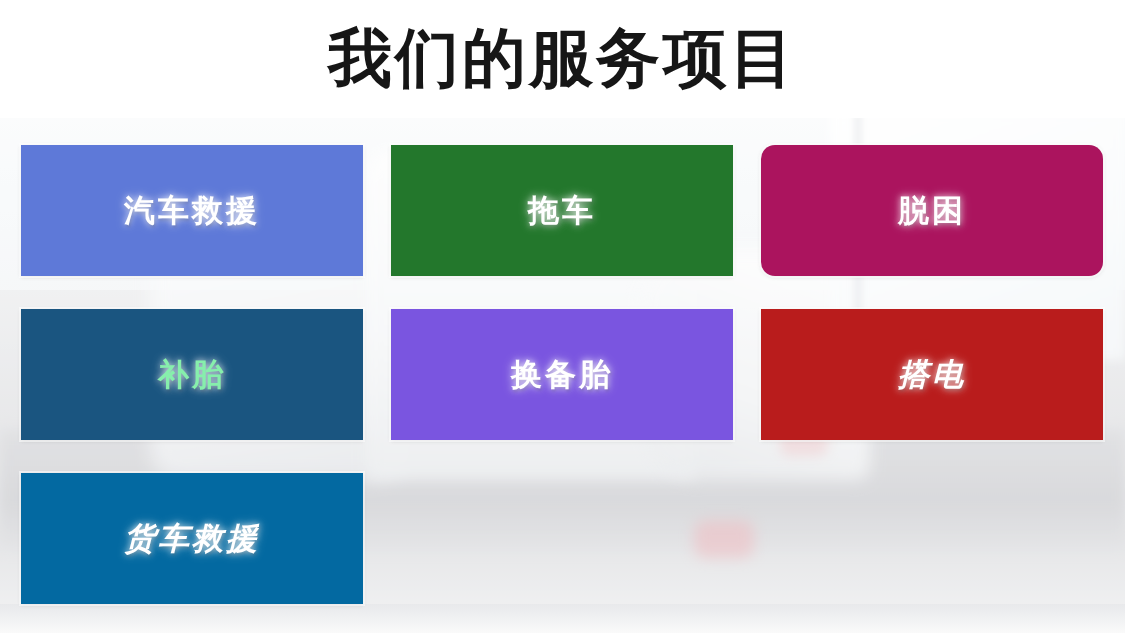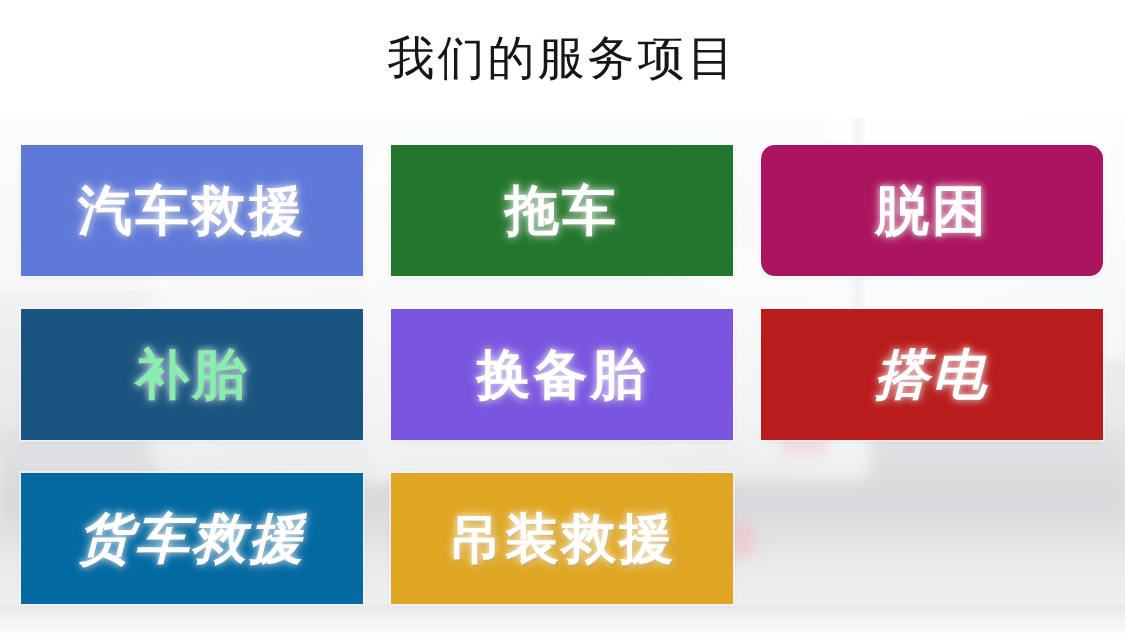--- a/index.html
+++ b/index.html
@@ -119,23 +119,23 @@
     left: 0; top: 0;
     width: 1125px; height: 118px;
     background: #ffffff;
     z-index: 2;
   }
   .page-title {
     position: absolute;
     left: 0; top: 18px;
     width: 1125px;
     text-align: center;
-    font-size: 47px;
+    font-size: 64px;
     line-height: 80px;
-    font-weight: 400;
+    font-weight: 700;
     color: #161616;
     letter-spacing: 3px;
     z-index: 3;
     white-space: nowrap;
   }
 
   
   .tile-grid {
     position: absolute;
     left: 21px;
@@ -149,21 +149,21 @@
     row-gap: 33px;
     z-index: 4;
   }
   .tile {
     display: flex;
     align-items: center;
     justify-content: center;
     box-shadow: 0 0 0 2px rgba(255,255,255,0.55), 0 1px 4px rgba(90,90,90,0.22);
   }
   .tile-label {
-    font-size: 54px;
+    font-size: 31px;
     font-weight: 700;
     color: #ffffff;
     letter-spacing: 3px;
     line-height: 1;
     white-space: nowrap;
     text-shadow:
        0 0 6px rgba(255,255,255,0.75),
        0 0 12px rgba(255,255,255,0.45),
        1px 2px 3px rgba(0,0,0,0.22);
   }
@@ -225,18 +225,15 @@
 
 
     <div class="tile" style="background-color: #b91c1c; font-style: italic;">
       <span class="tile-label" style="color: rgb(255, 255, 255);">搭电</span>
     </div>
 
     <div class="tile" style="background-color: #0369a1; font-style: italic;">
       <span class="tile-label" style="color: rgb(255, 255, 255);">货车救援</span>
     </div>
 
-    <div class="tile" style="background-color: rgb(223, 166, 35);">
-      <span class="tile-label" style="color: rgb(255, 255, 255);">吊装救援</span>
-    </div>
 
   </div>
 </div>
 
 </body></html>

